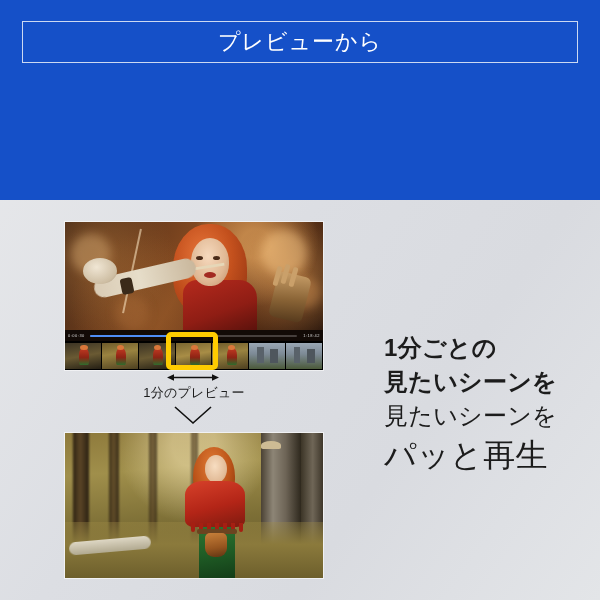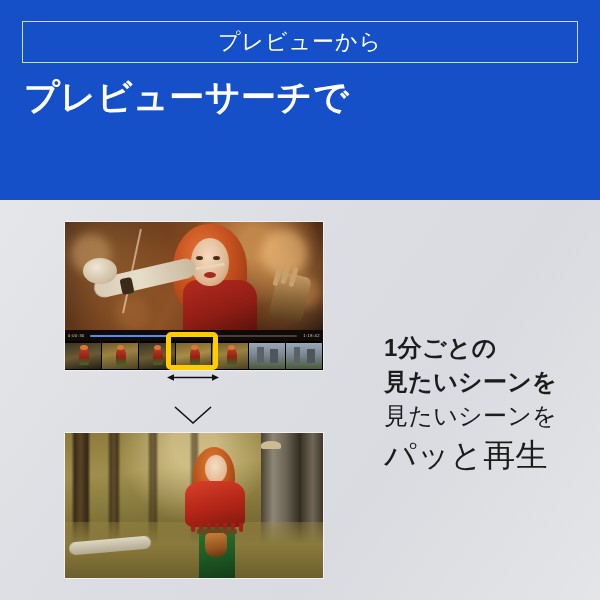--- a/index.html
+++ b/index.html
@@ -291,21 +291,20 @@
 
 <div id="page">
 
   <div class="header">
 
     <div class="badge-box">
       <span class="badge-label">プレビューから</span>
     </div>
 
     <div class="headline">
-      <div class="headline-line">プレビューサーチで</div>
     </div>
 
   </div>
 
   <div class="video-panel">
 
     <div class="video-scene">
       <div class="bokeh bk1"></div>
       <div class="bokeh bk2"></div>
       <div class="bokeh bk3"></div>
@@ -372,20 +371,21 @@
 
     <div class="yellow-box"></div>
   </div>
 
   <svg class="span-arrow" viewBox="0 0 52 9">
     <line x1="5" y1="4.5" x2="47" y2="4.5" stroke="#111" stroke-width="1.4"></line>
     <polygon points="0,4.5 7,1.2 7,7.8" fill="#111"></polygon>
     <polygon points="52,4.5 45,1.2 45,7.8" fill="#111"></polygon>
   </svg>
 
+  <div class="caption">1分のプレビュー</div>
 
   <svg class="chevron-down" viewBox="0 0 40 20">
     <polyline points="2,2 20,18 38,2" fill="none" stroke="#111" stroke-width="1.6"></polyline>
   </svg>
 
   <div style="position:absolute; left:368px; top:331px; width:232px;margin-left:16px;">
     <div style="font-size:24px; font-weight:bold; color:#1c1c1c; line-height:1.42; letter-spacing:0.3px; white-space:nowrap;">1分ごとの</div>
     <div style="font-size:24px; font-weight:bold; color:#1c1c1c; line-height:1.42; letter-spacing:0.3px; white-space:nowrap;">見たいシーンを</div>
     <div style="font-size:24px; font-weight:normal; color:#1c1c1c; line-height:1.42; letter-spacing:0.3px; white-space:nowrap;">見たいシーンを</div>
     <div style="font-size:32px; font-weight:normal; color:#1c1c1c; line-height:1.42; letter-spacing:0.3px; white-space:nowrap;">パッと再生</div>

